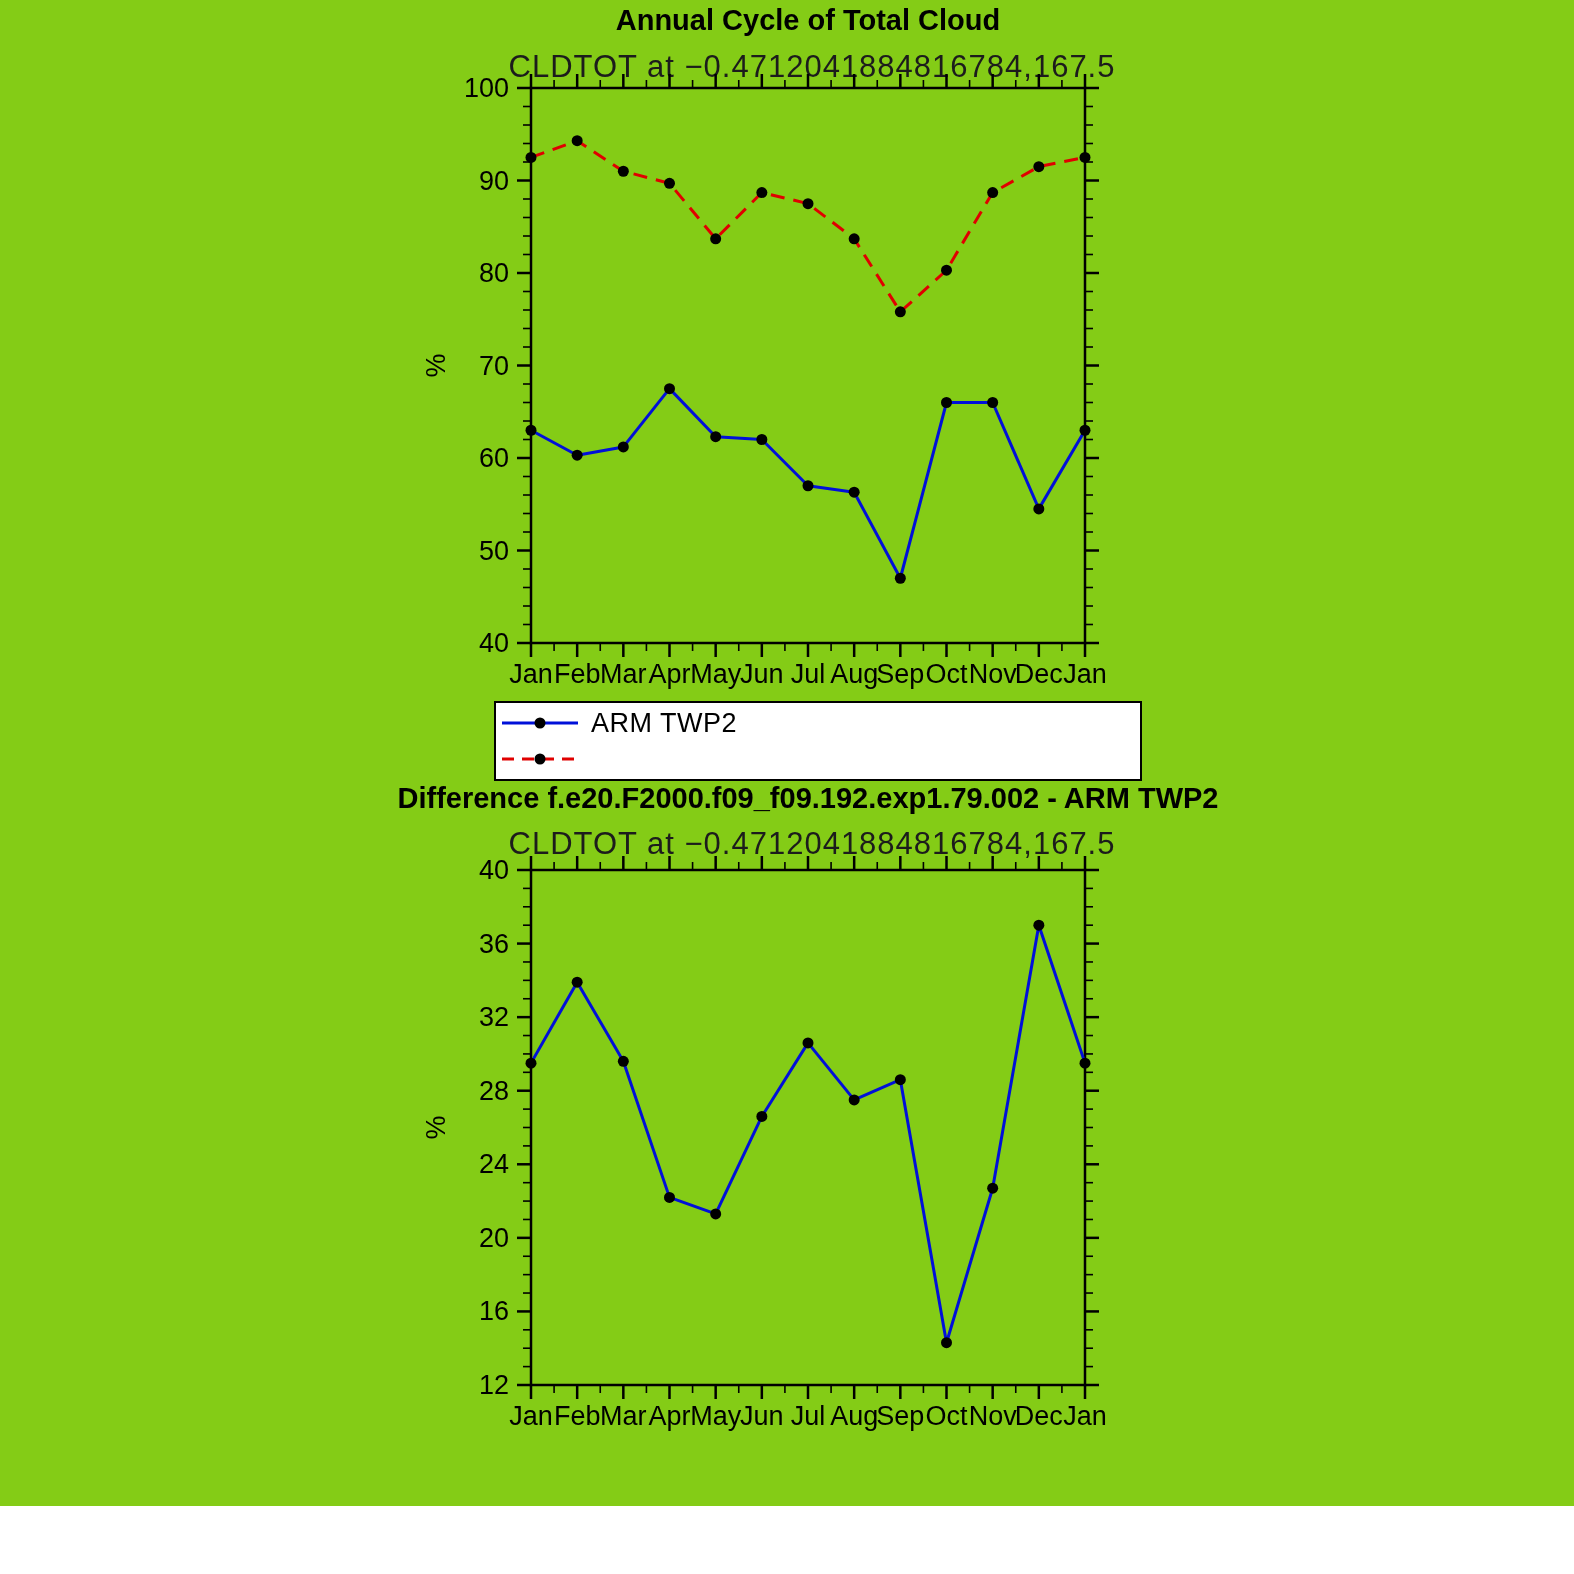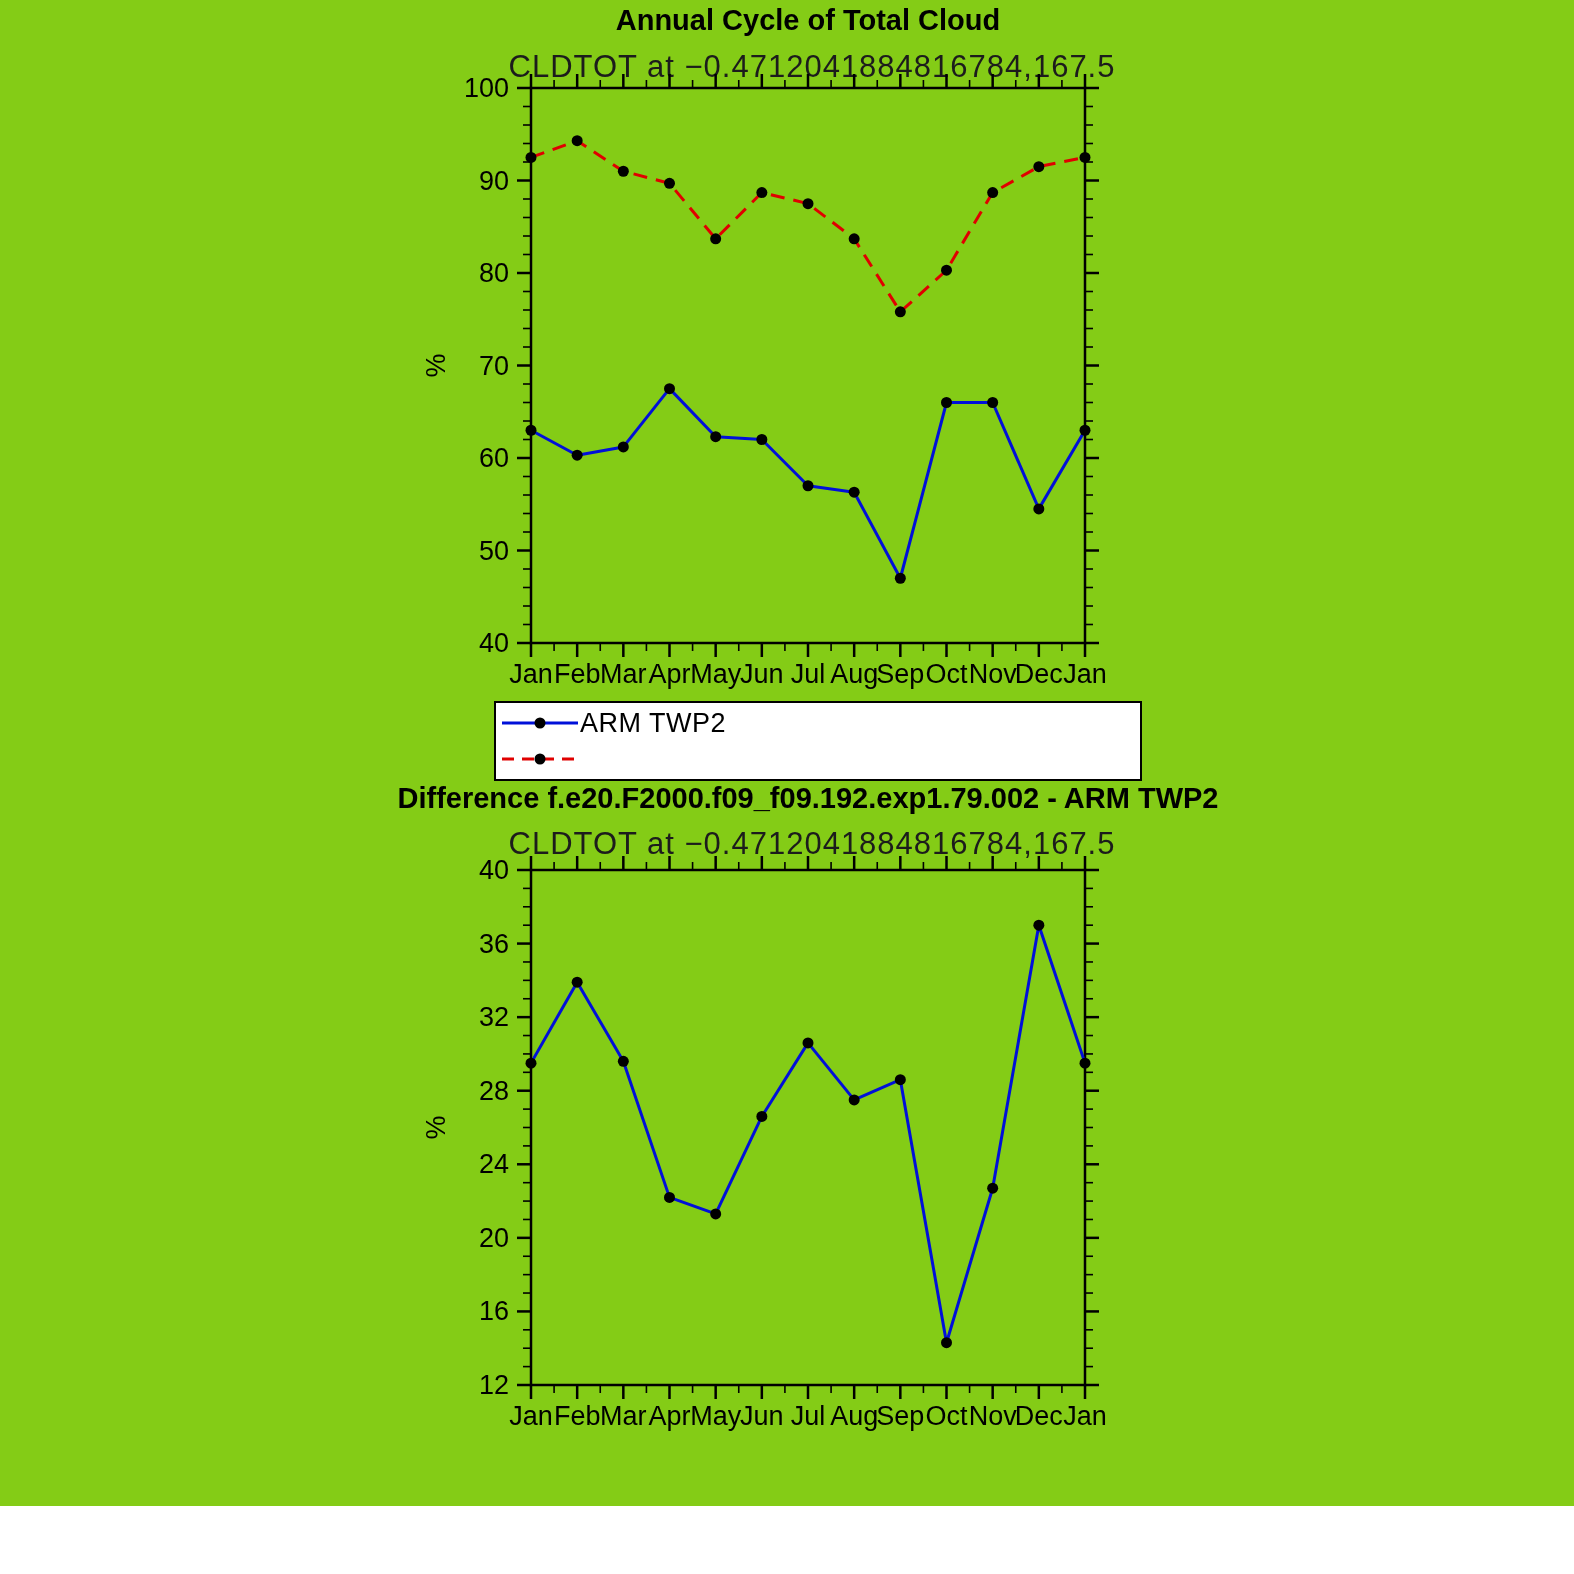--- a/index.html
+++ b/index.html
@@ -8,21 +8,21 @@
   .canvas { position:relative; width:1574px; height:1506px; background:#84cc16; overflow:hidden; }
   svg.chart-svg { position:absolute; left:0; display:block; }
   #chart0 { top:0; }
   #chart1 { top:780px; }
   .svg-title { font-size:29px; font-weight:bold; fill:#000; font-family:"Liberation Sans", sans-serif; }
   .svg-subtitle { font-size:31px; font-weight:400; fill:#1c1c1c; letter-spacing:1px; font-family:"Liberation Sans", sans-serif; }
   .tick-label { font-size:27px; fill:#000; font-family:"Liberation Sans", sans-serif; }
   .axis-label { font-size:27px; fill:#000; font-family:"Liberation Sans", sans-serif; }
   .legend { position:absolute; left:494px; top:701px; width:648px; border:2px solid #000; background:#fff; padding:2px 4px; }
   .legend-row { display:flex; align-items:center; height:36px; }
-  .legend-row span { font-size:27px; color:#000; white-space:nowrap; letter-spacing:0.5px; }
+  .legend-row span { font-size:27px; color:#000; white-space:nowrap; letter-spacing:0.5px;margin-left:11px; }
   .legend-sample { flex:0 0 auto; }
 </style>
 </head>
 <body>
 
 <div class="canvas">
 
   <svg id="chart0" class="chart-svg" width="1574" height="700" viewBox="0 0 1574 700">
     <text class="svg-title" x="808" y="30" text-anchor="middle">Annual Cycle of Total Cloud</text>
     <text class="svg-subtitle" x="812" y="77" text-anchor="middle">CLDTOT at −0.4712041884816784,167.5</text>

